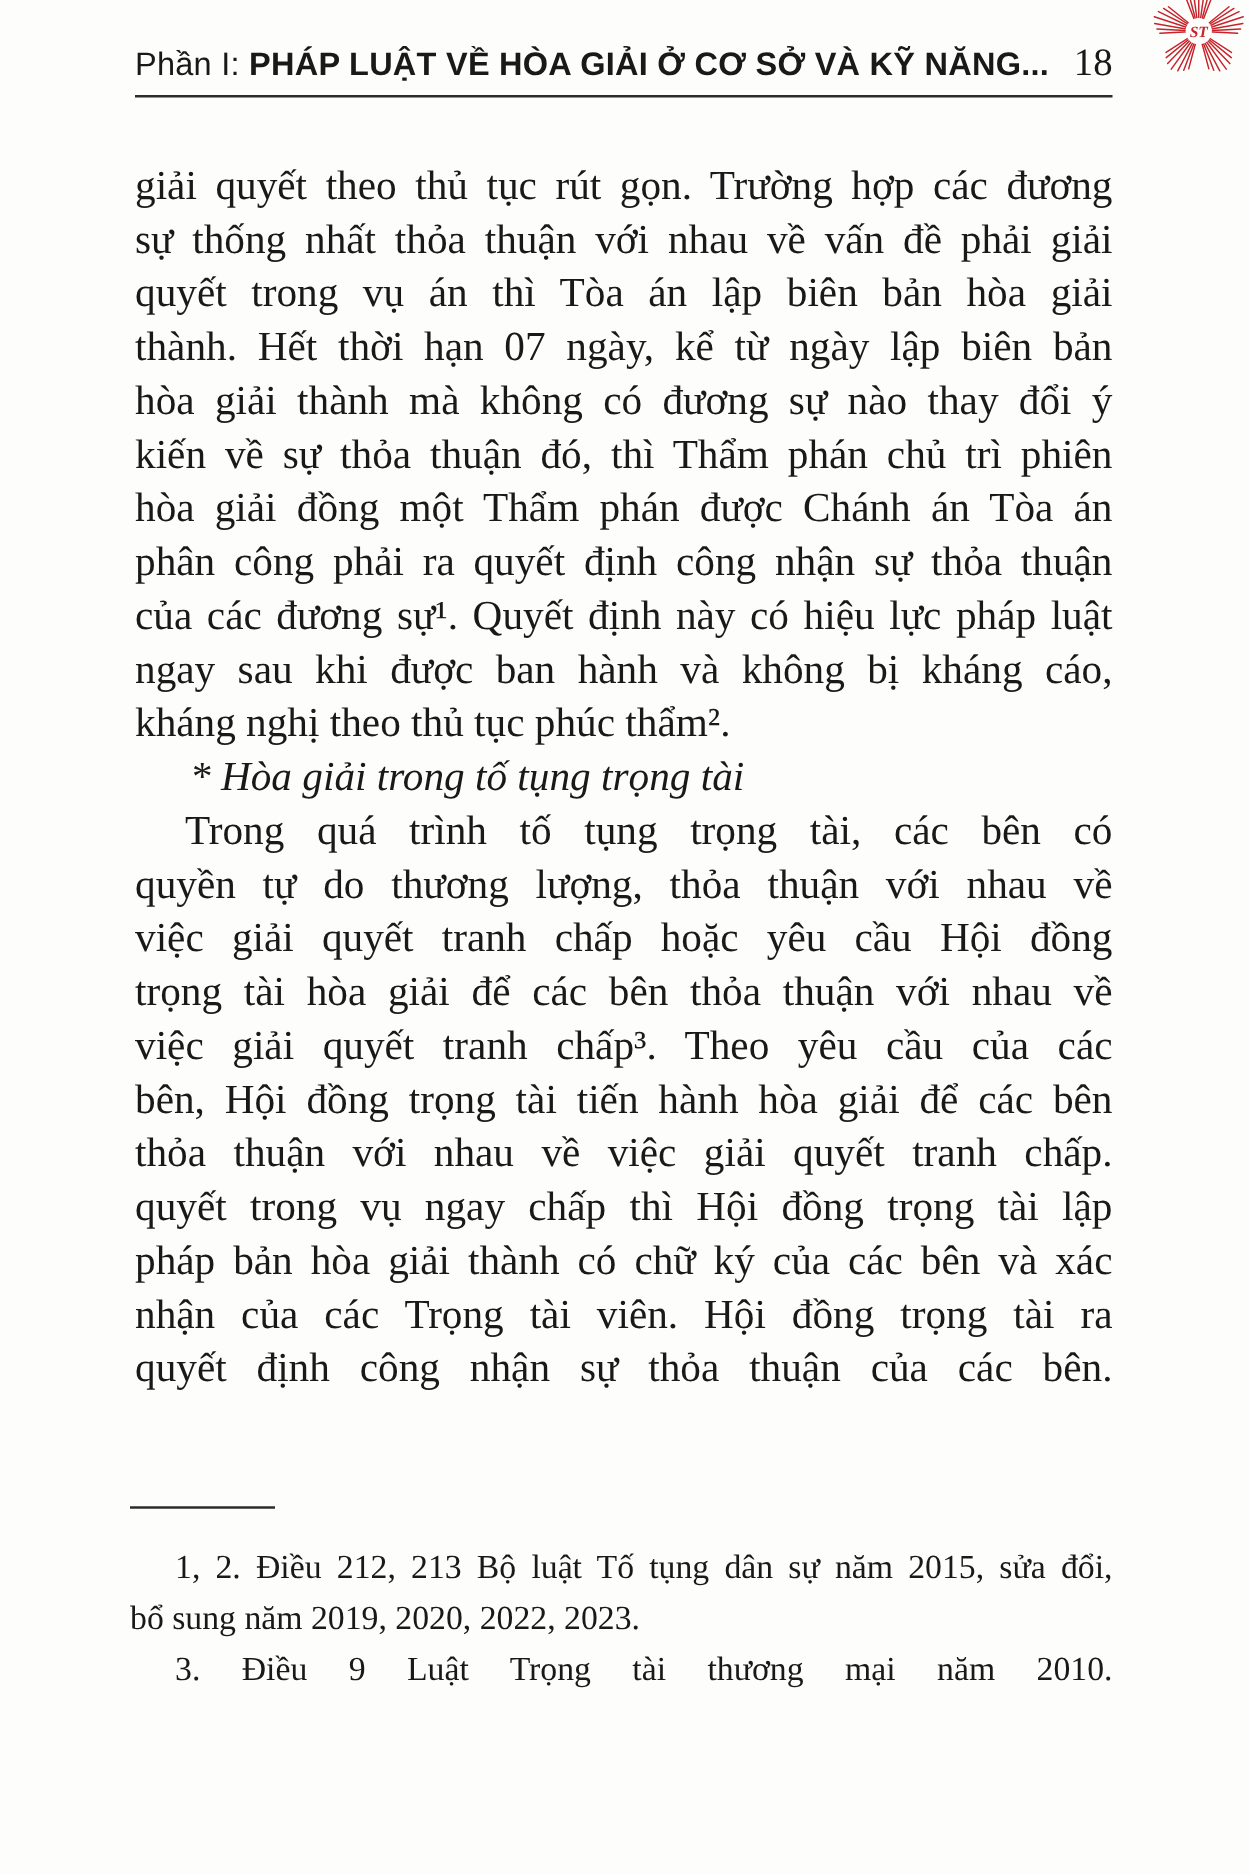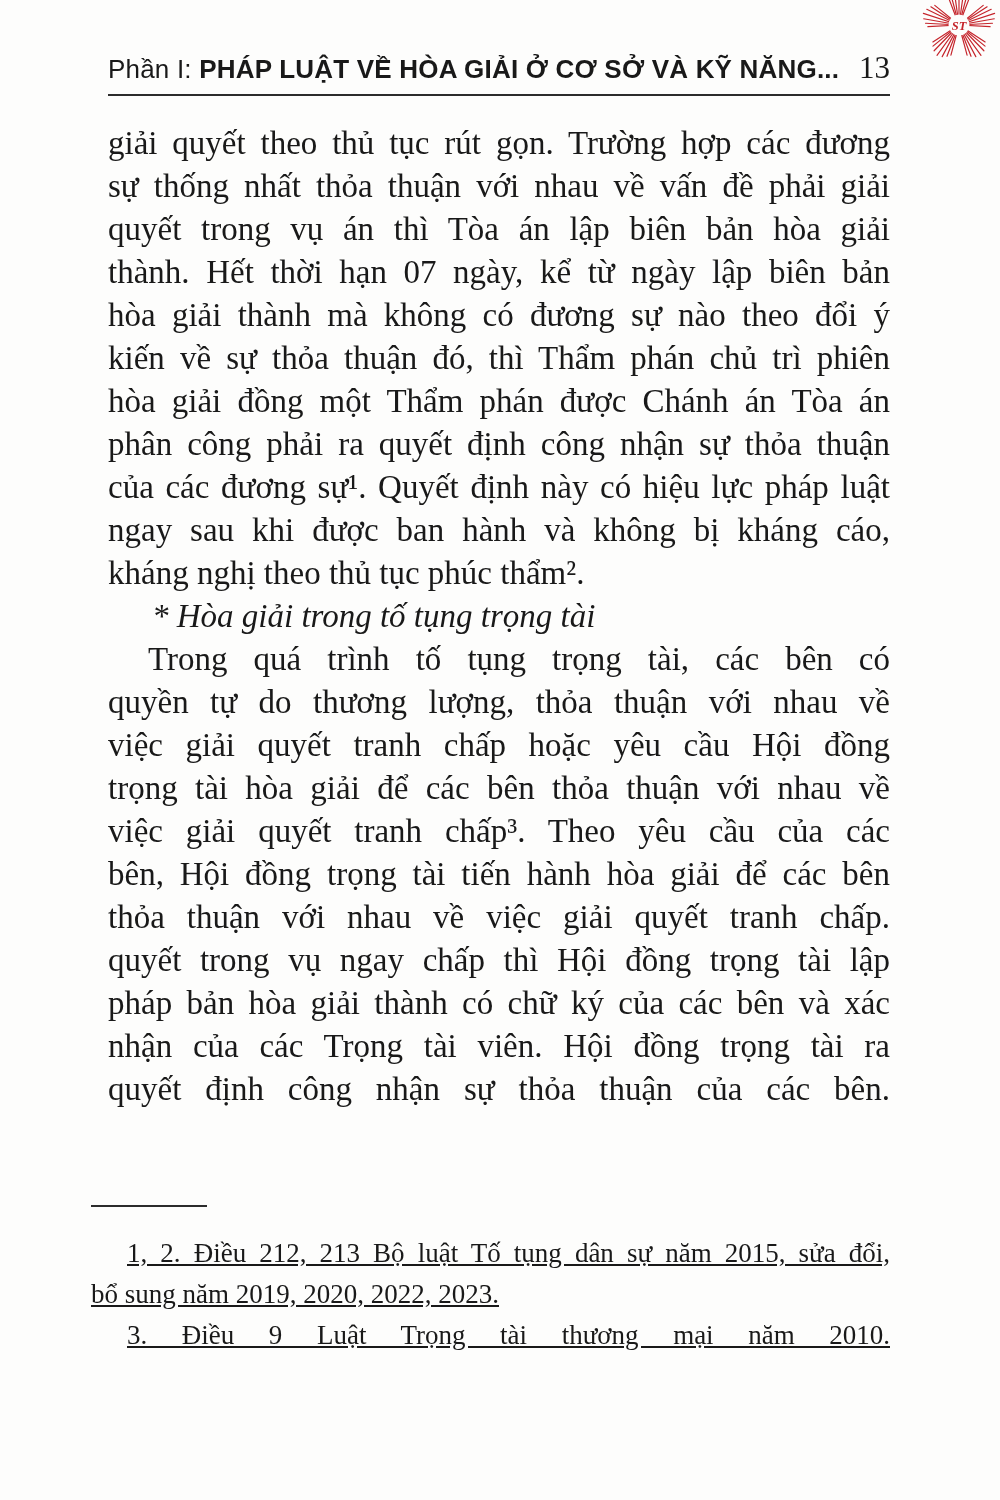--- a/index.html
+++ b/index.html
@@ -27,61 +27,60 @@
   .content {
     position: absolute;
     left: 108px;
     right: 110px;
     top: 0;
   }
   .header {
     display: flex;
     justify-content: space-between;
     align-items: baseline;
-    padding-top: 50px;
+    padding-top: 32px;
     padding-bottom: 8px;
     border-bottom: 2px solid #2c2c2c;
     font-family: "Liberation Sans", sans-serif;
   }
   .header-left { font-size: 26px; letter-spacing: 0.2px; white-space: nowrap; }
   .part-label { font-weight: 400; }
   .header-title { font-weight: 700; }
   .page-number {
     font-family: "Liberation Serif", serif;
     font-size: 31px;
     font-weight: 400;
   }
 
   
   .body-text {
-    margin-top: 26px;
+    margin-top: 50px;
     font-size: 33px;
     line-height: 43px;
   }
   .line {
     text-align: justify;
     text-align-last: justify;
   }
   .para-1 .line:last-child { text-align-last: left; }
   .para-2 .line:first-child { text-indent: 40px; }
   .section-heading {
     font-style: italic;
     padding-left: 44px;
     line-height: 43px;
   }
 
   
   .footnotes {
     position: absolute;
-    left: 91px;
+    left: 104px;
     right: 110px;
     top: 1205px;
     font-size: 27px;
     line-height: 41px;
-    text-decoration: underline;
   }
   .fn-rule {
     width: 116px;
     height: 2px;
     background: #2c2c2c;
     margin-bottom: 26px;
   }
   .fn-first {
     text-indent: 36px;
     text-align: justify;
@@ -114,30 +113,30 @@
     <text x="50" y="56" text-anchor="middle" font-family="Liberation Serif, serif" font-size="16" font-style="italic" font-weight="bold" fill="#c5242b">ST</text>
   </svg>
 
   <div class="content">
 
     <div class="header">
       <div class="header-left">
         <span class="part-label">Phần I:</span>
         <span class="header-title">PHÁP LUẬT VỀ HÒA GIẢI Ở CƠ SỞ VÀ KỸ NĂNG...</span>
       </div>
-      <div class="page-number">13</div>
+      <div class="page-number">18</div>
     </div>
 
     <div class="body-text">
       <div class="para-1">
           <div class="line">giải quyết theo thủ tục rút gọn. Trường hợp các đương</div>
           <div class="line">sự thống nhất thỏa thuận với nhau về vấn đề phải giải</div>
           <div class="line">quyết trong vụ án thì Tòa án lập biên bản hòa giải</div>
           <div class="line">thành. Hết thời hạn 07 ngày, kể từ ngày lập biên bản</div>
-          <div class="line">hòa giải thành mà không có đương sự nào theo đổi ý</div>
+          <div class="line">hòa giải thành mà không có đương sự nào thay đổi ý</div>
           <div class="line">kiến về sự thỏa thuận đó, thì Thẩm phán chủ trì phiên</div>
           <div class="line">hòa giải đồng một Thẩm phán được Chánh án Tòa án</div>
           <div class="line">phân công phải ra quyết định công nhận sự thỏa thuận</div>
           <div class="line">của các đương sự¹. Quyết định này có hiệu lực pháp luật</div>
           <div class="line">ngay sau khi được ban hành và không bị kháng cáo,</div>
           <div class="line">kháng nghị theo thủ tục phúc thẩm².</div>
         </div>
       <div class="section-heading">* Hòa giải trong tố tụng trọng tài</div>
       <div class="para-2">
           <div class="line">Trong quá trình tố tụng trọng tài, các bên có</div>

